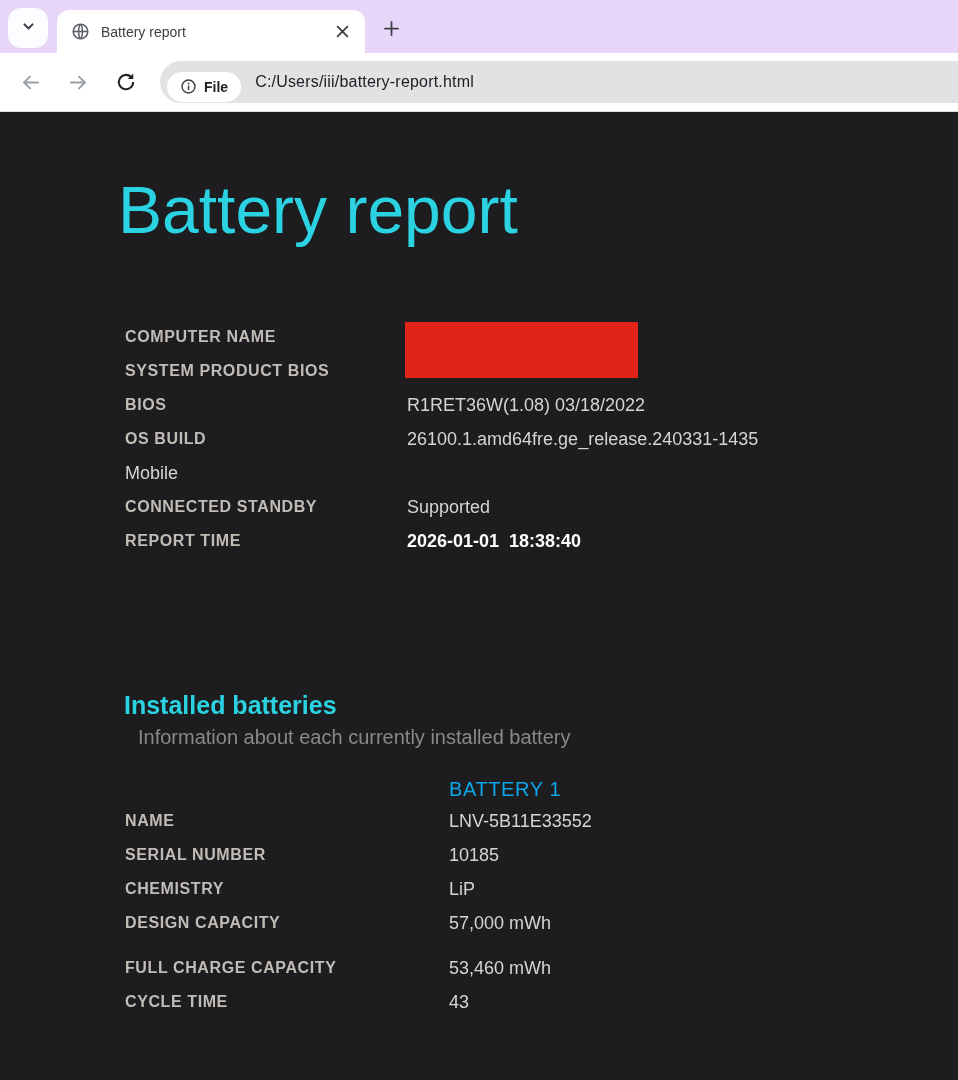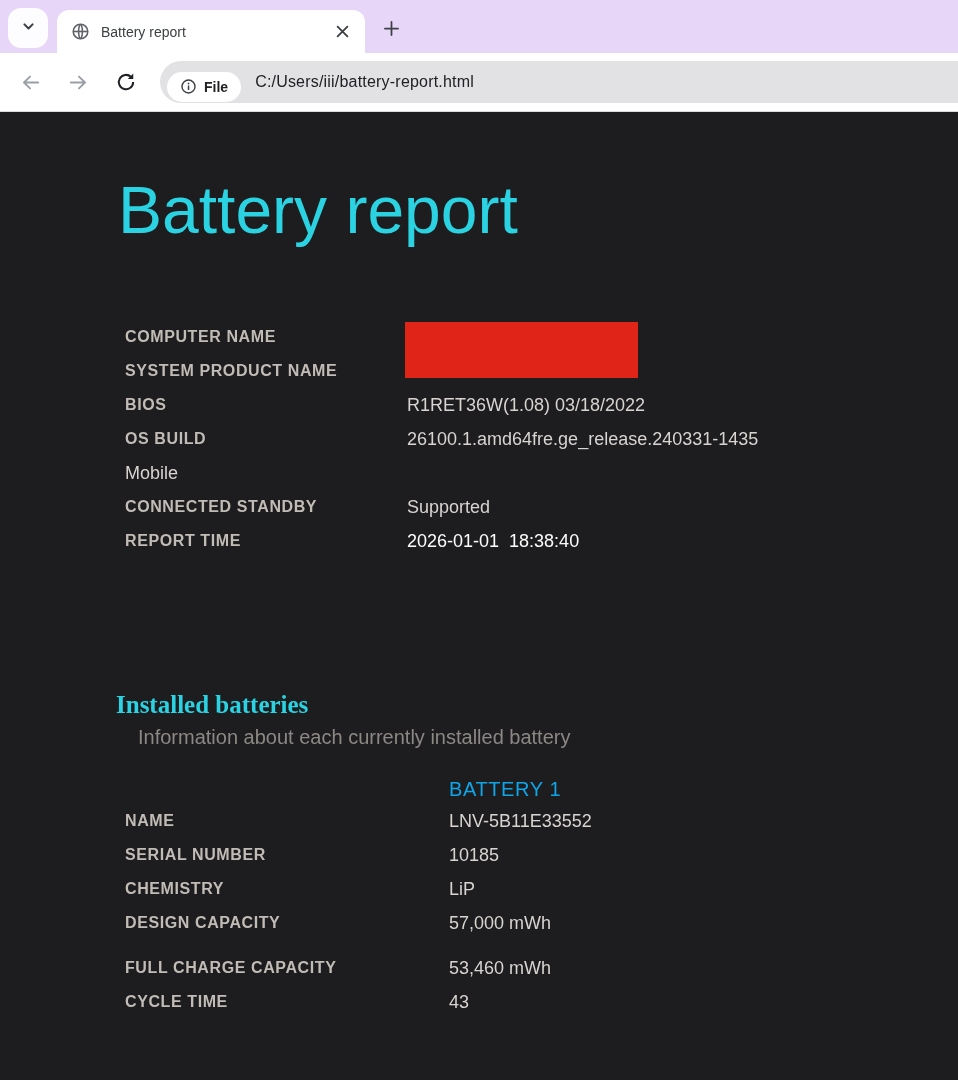--- a/index.html
+++ b/index.html
@@ -51,25 +51,25 @@
     position:absolute; left:118px; top:60px; font-size:66px; font-weight:200;
     color:#2bd2e2; letter-spacing:0; white-space:nowrap;
   }
   .sysinfo { position:absolute; left:125px; top:208px; width:760px; }
   .battable { position:absolute; left:125px; top:662px; width:760px; }
   .row { display:flex; height:34px; align-items:center; }
   .row.hdr { height:30px; }
   .lbl { width:282px; font-size:16px; font-weight:700; color:#c1bcb6; letter-spacing:0.6px; flex:0 0 auto; }
   .battable .lbl { width:324px; }
   .val { font-size:18px; font-weight:400; color:#d8d4d0; white-space:pre; }
-  .val.strong { font-weight:400; color:#fdfdfd; }
+  .val.strong { font-weight:700; color:#fdfdfd; }
   .col-hdr { font-size:20px; font-weight:400; color:#0ea5e9; letter-spacing:0.6px; }
   .gap { height:11px; }
   .redaction { position:absolute; left:405px; top:210px; width:233px; height:56px; background:#e02418; }
-  .section-h { position:absolute; left:116px; top:579px; font-size:25px; font-weight:600; color:#2bd2e2;font-family:Liberation Serif, serif; }
+  .section-h { position:absolute; left:124px; top:579px; font-size:25px; font-weight:600; color:#2bd2e2; }
   .section-sub { position:absolute; left:118px; top:614px; font-size:20px; font-weight:400; color:#8c8884;margin-left:20px; }
 </style>
 </head>
 <body>
 
 <div class="window">
 
   <div class="tabstrip">
     <div class="tab-search-btn">
       <span>
@@ -145,21 +145,21 @@
 
   <div class="page">
     <div class="report-title">Battery report</div>
 
     <div class="sysinfo">
       <div class="row">
         <span class="lbl">COMPUTER NAME</span>
         <span class="val"></span>
       </div>
       <div class="row">
-        <span class="lbl">SYSTEM PRODUCT NAME</span>
+        <span class="lbl">SYSTEM PRODUCT BIOS</span>
         <span class="val"></span>
       </div>
       <div class="row">
         <span class="lbl">BIOS</span>
         <span class="val">R1RET36W(1.08) 03/18/2022</span>
       </div>
       <div class="row">
         <span class="lbl">OS BUILD</span>
         <span class="val">26100.1.amd64fre.ge_release.240331-1435</span>
       </div>

